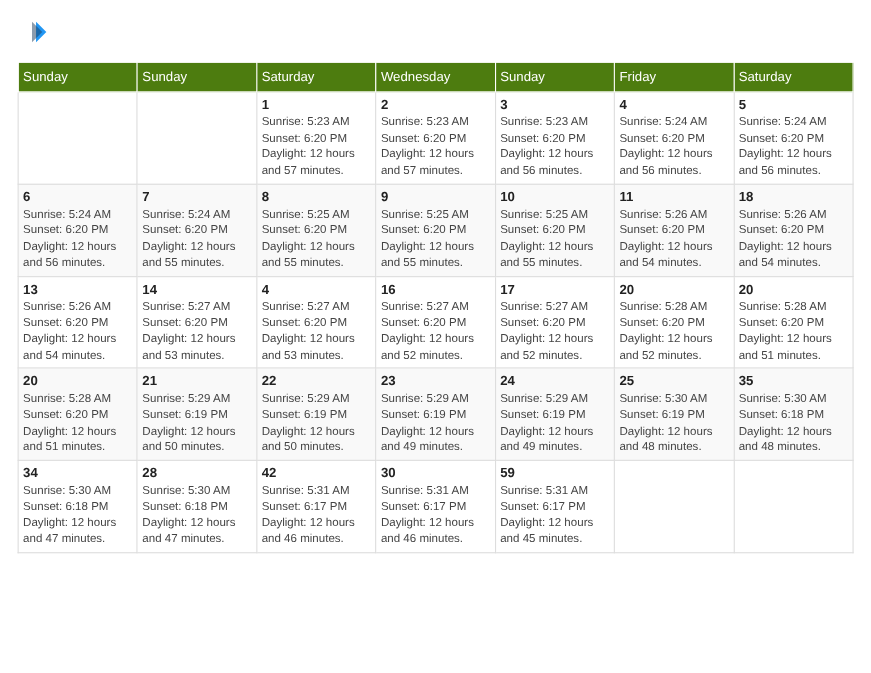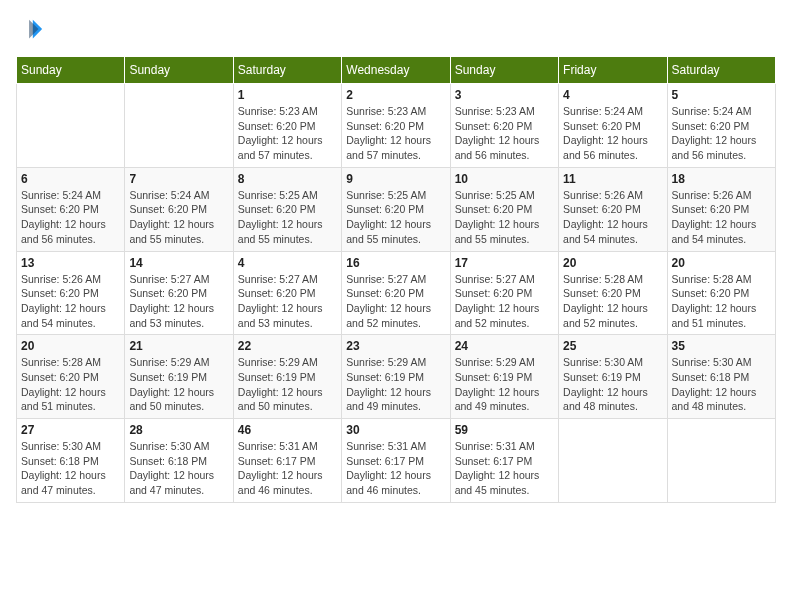--- a/index.html
+++ b/index.html
@@ -308,35 +308,35 @@
         <td>
           <span class="day-number">35</span>
           <div class="day-info" style="white-space: pre-line;">Sunrise: 5:30 AM
 Sunset: 6:18 PM
 Daylight: 12 hours
 and 48 minutes.</div>
         </td>
       </tr>
       <tr>
         <td>
-          <span class="day-number">27</span>
+          <span class="day-number">34</span>
           <div class="day-info" style="white-space: pre-line;">Sunrise: 5:30 AM
 Sunset: 6:18 PM
 Daylight: 12 hours
 and 47 minutes.</div>
         </td>
         <td>
           <span class="day-number">28</span>
           <div class="day-info" style="white-space: pre-line;">Sunrise: 5:30 AM
 Sunset: 6:18 PM
 Daylight: 12 hours
 and 47 minutes.</div>
         </td>
         <td>
-          <span class="day-number">46</span>
+          <span class="day-number">42</span>
           <div class="day-info" style="white-space: pre-line;">Sunrise: 5:31 AM
 Sunset: 6:17 PM
 Daylight: 12 hours
 and 46 minutes.</div>
         </td>
         <td>
           <span class="day-number">30</span>
           <div class="day-info" style="white-space: pre-line;">Sunrise: 5:31 AM
 Sunset: 6:17 PM
 Daylight: 12 hours

